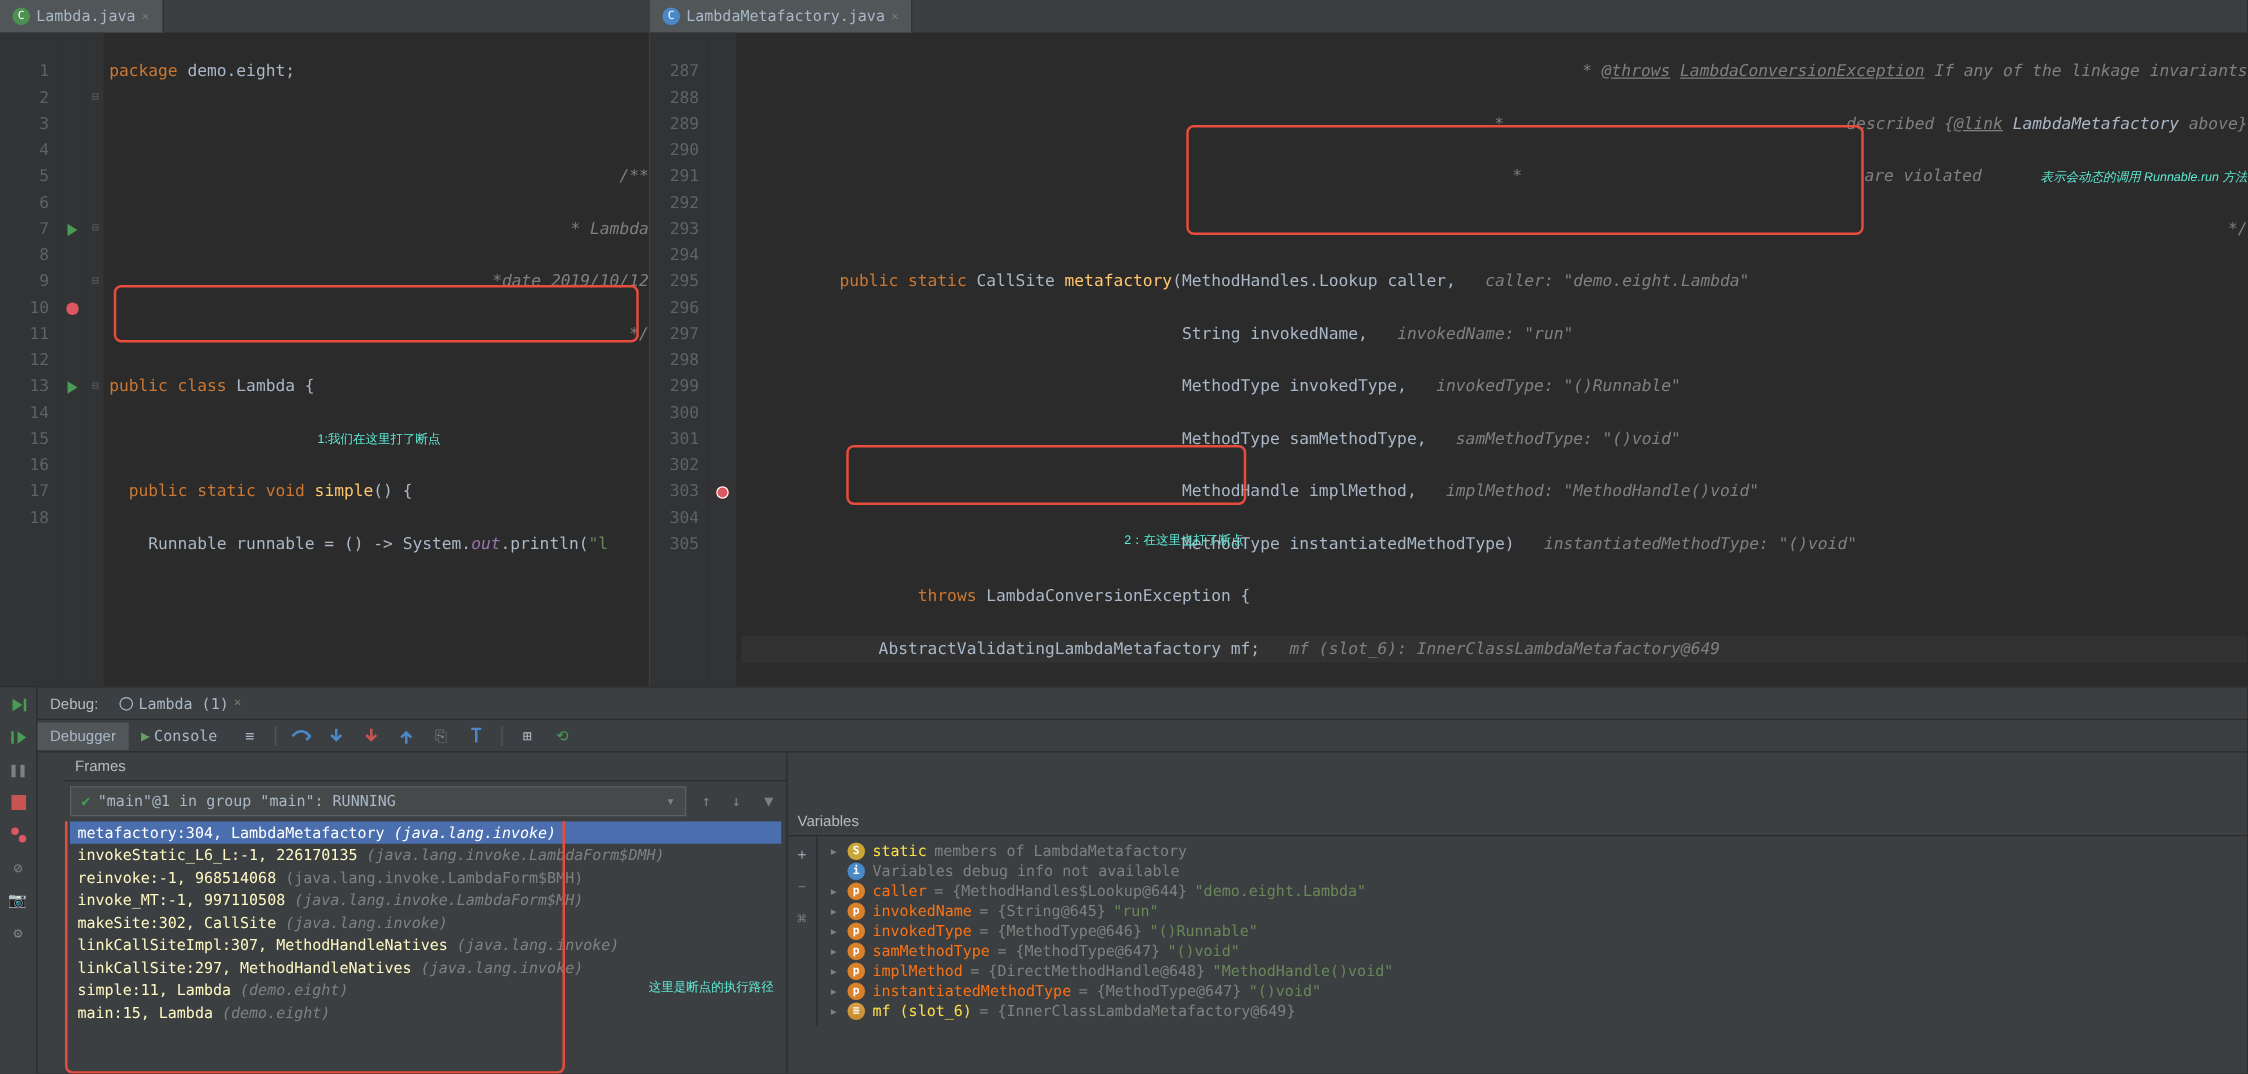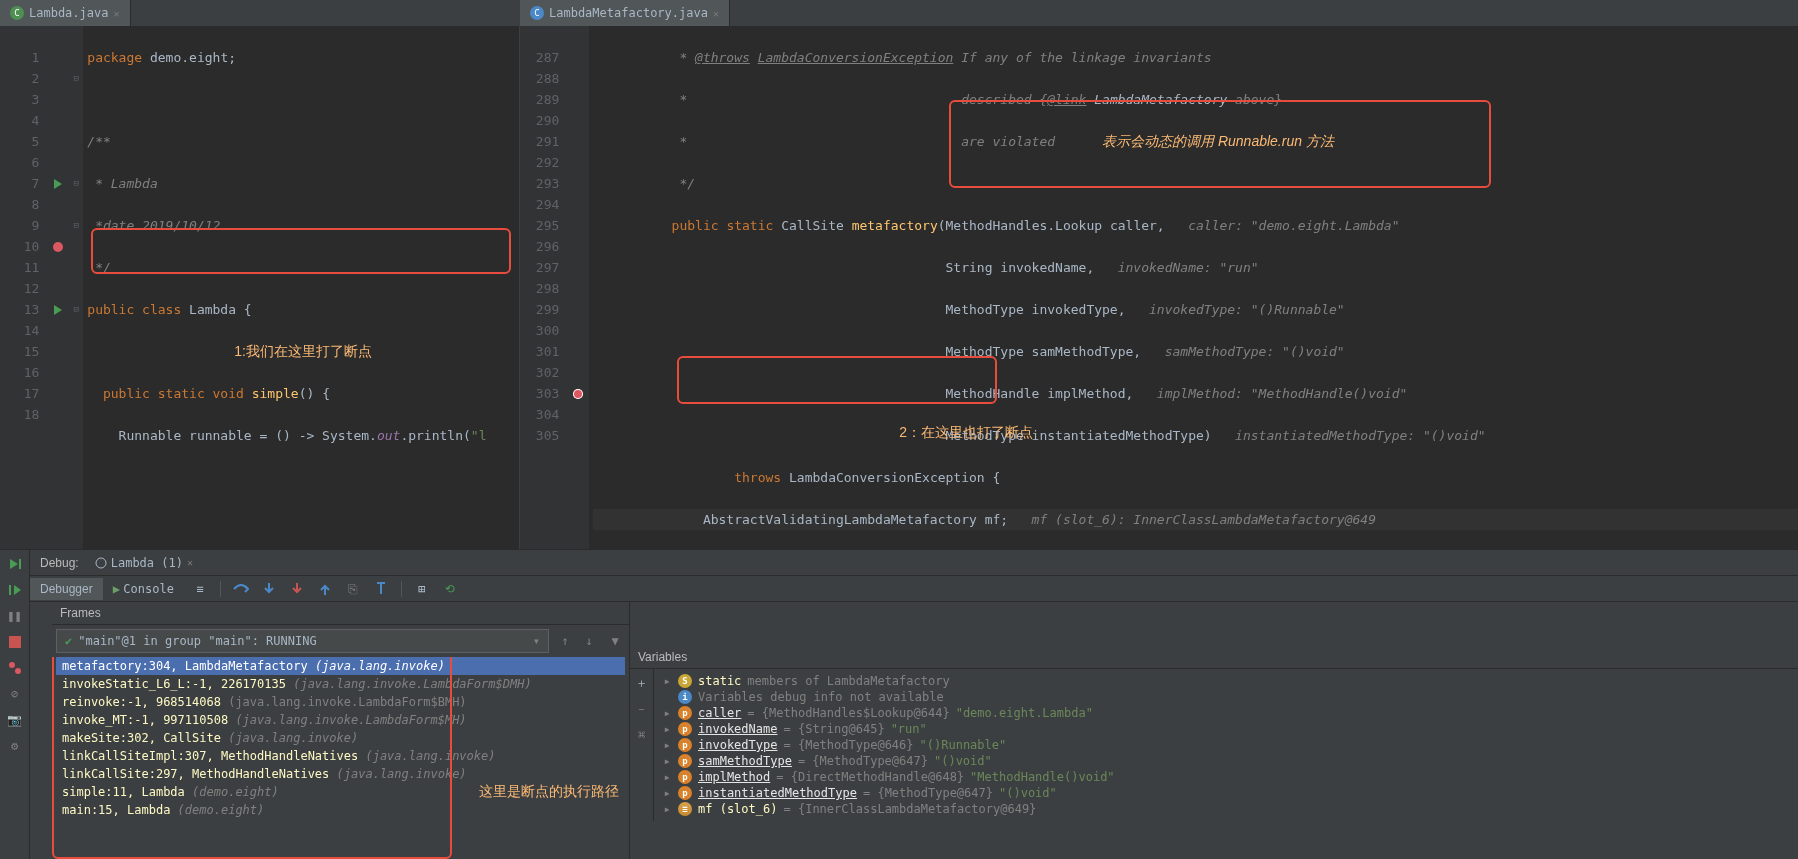--- a/index.html
+++ b/index.html
@@ -15,26 +15,26 @@
 .right-editor { flex:1; }
 .gutter { background:#313335; color:#606366; text-align:right; padding:0 8px; user-select:none; white-space:pre; }
 .gutter-icons { width:22px; background:#313335; }
 .gline { height:21px; display:flex; align-items:center; justify-content:center; }
 .run-tri { width:0; height:0; border-left:8px solid #499c54; border-top:5px solid transparent; border-bottom:5px solid transparent; }
 .bp { width:10px; height:10px; border-radius:50%; background:#db5860; }
 .fold-col { width:14px; background:#313335; color:#606366; font-size:9px; }
 .code { flex:1; padding-left:4px; white-space:pre; position:relative; }
 .cline { height:21px; }
 .kw { color:#cc7832; }
-.cm { color:#808080; font-style:italic; }
+.cm { color:#808080; font-style:italic;text-align:right; }
 .str { color:#6a8759; }
 .fn { color:#ffc66d;text-align:right; }
 .anno { color:#808080; font-style:italic; }
 .red-box { position:absolute; border:2px solid #e74c3c; border-radius:6px; pointer-events:none; }
-.red-text { color:#fdba74; font-family:sans-serif; font-size:14px; }
+.red-text { color:#5eead4; font-family:sans-serif; font-size:10px; }
 .debug-panel { height:310px; background:#3c3f41; border-top:1px solid #2b2b2b; display:flex; }
 .debug-left-bar { width:30px; background:#3c3f41; border-right:1px solid #2b2b2b; display:flex; flex-direction:column; align-items:center; padding-top:6px; gap:10px; }
 .db-icon { width:16px; height:16px; display:flex; align-items:center; justify-content:center; color:#a9b7c6; cursor:pointer; }
 .debug-main { flex:1; display:flex; flex-direction:column; }
 .debug-header { display:flex; align-items:center; height:26px; border-bottom:1px solid #2b2b2b; }
 .debug-label { padding:4px 10px; color:#bbbbbb; font-family:sans-serif; }
 .debug-tabs-small { display:flex; height:26px; border-bottom:1px solid #2b2b2b; align-items:center; }
 .dtab { padding:4px 10px; color:#a9b7c6; font-family:sans-serif; cursor:pointer; }
 .dtab.active { background:#515658; }
 .debug-toolbar-icons { display:flex; gap:12px; padding:0 8px; align-items:center; color:#a9b7c6; }
@@ -51,22 +51,22 @@
 .frame-row .primary { color:#fef9c3; }
 .frame-row.sel .primary { color:#fff; }
 .vars-list { flex:1; overflow:auto; padding:4px; }
 .var-row { display:flex; align-items:center; gap:6px; padding:1px 4px; }
 .exp { color:#808080; width:10px; text-align:center; cursor:pointer; }
 .badge { width:14px; height:14px; border-radius:50%; color:#fff; font-size:9px; font-weight:bold; display:flex; align-items:center; justify-content:center; }
 .b-s { background:#c9a636; }
 .b-i { background:#4a88c7; }
 .b-p { background:#d9822b; }
 .b-e { background:#d9822b; background:linear-gradient(#d9a14a,#c78a2e); }
-.var-name { color:#fef9c3; }
-.var-name.purple { color:#e5e5e5;text-decoration:underline; }
+.var-name { color:#fde047; }
+.var-name.purple { color:#f97316; }
 .var-val { color:#808080; }
 .var-str { color:#6a8759; }
 svg { display:block; }
 .sep { width:1px; height:16px; background:#555; }
 </style>
 </head>
 <body>
 
 <div class="tabs-row">
   <div style="width:520px; display:flex;">

